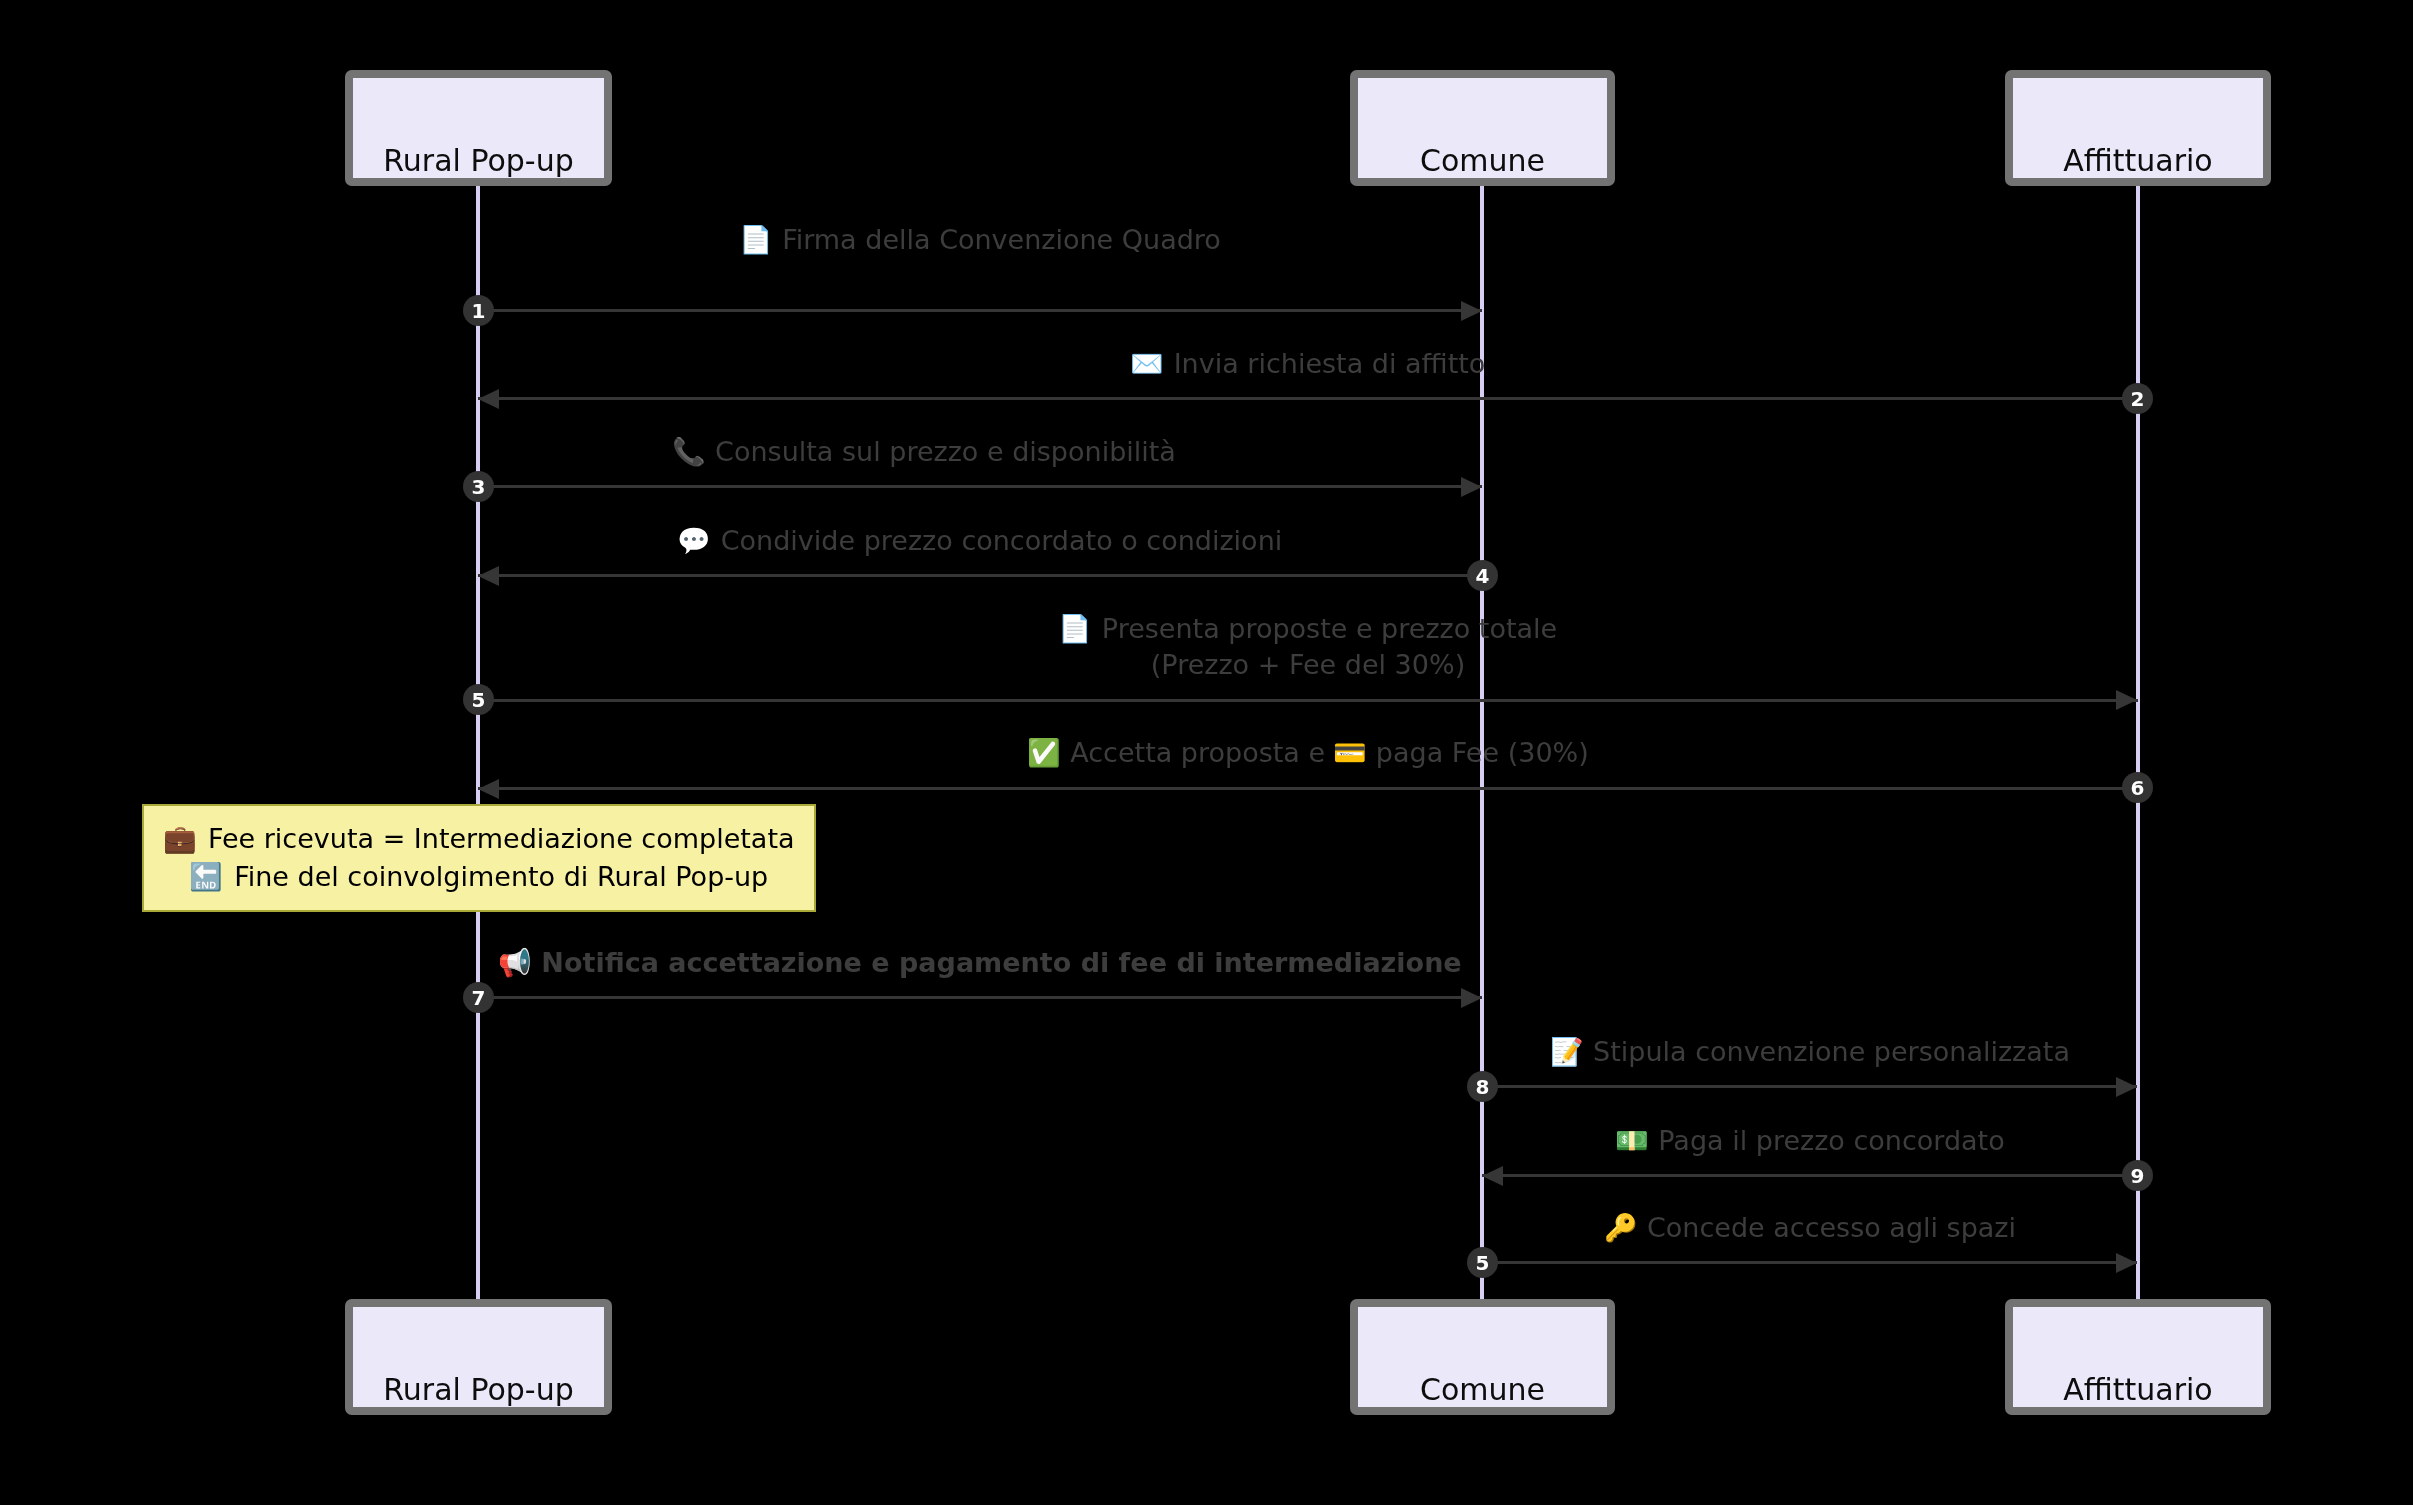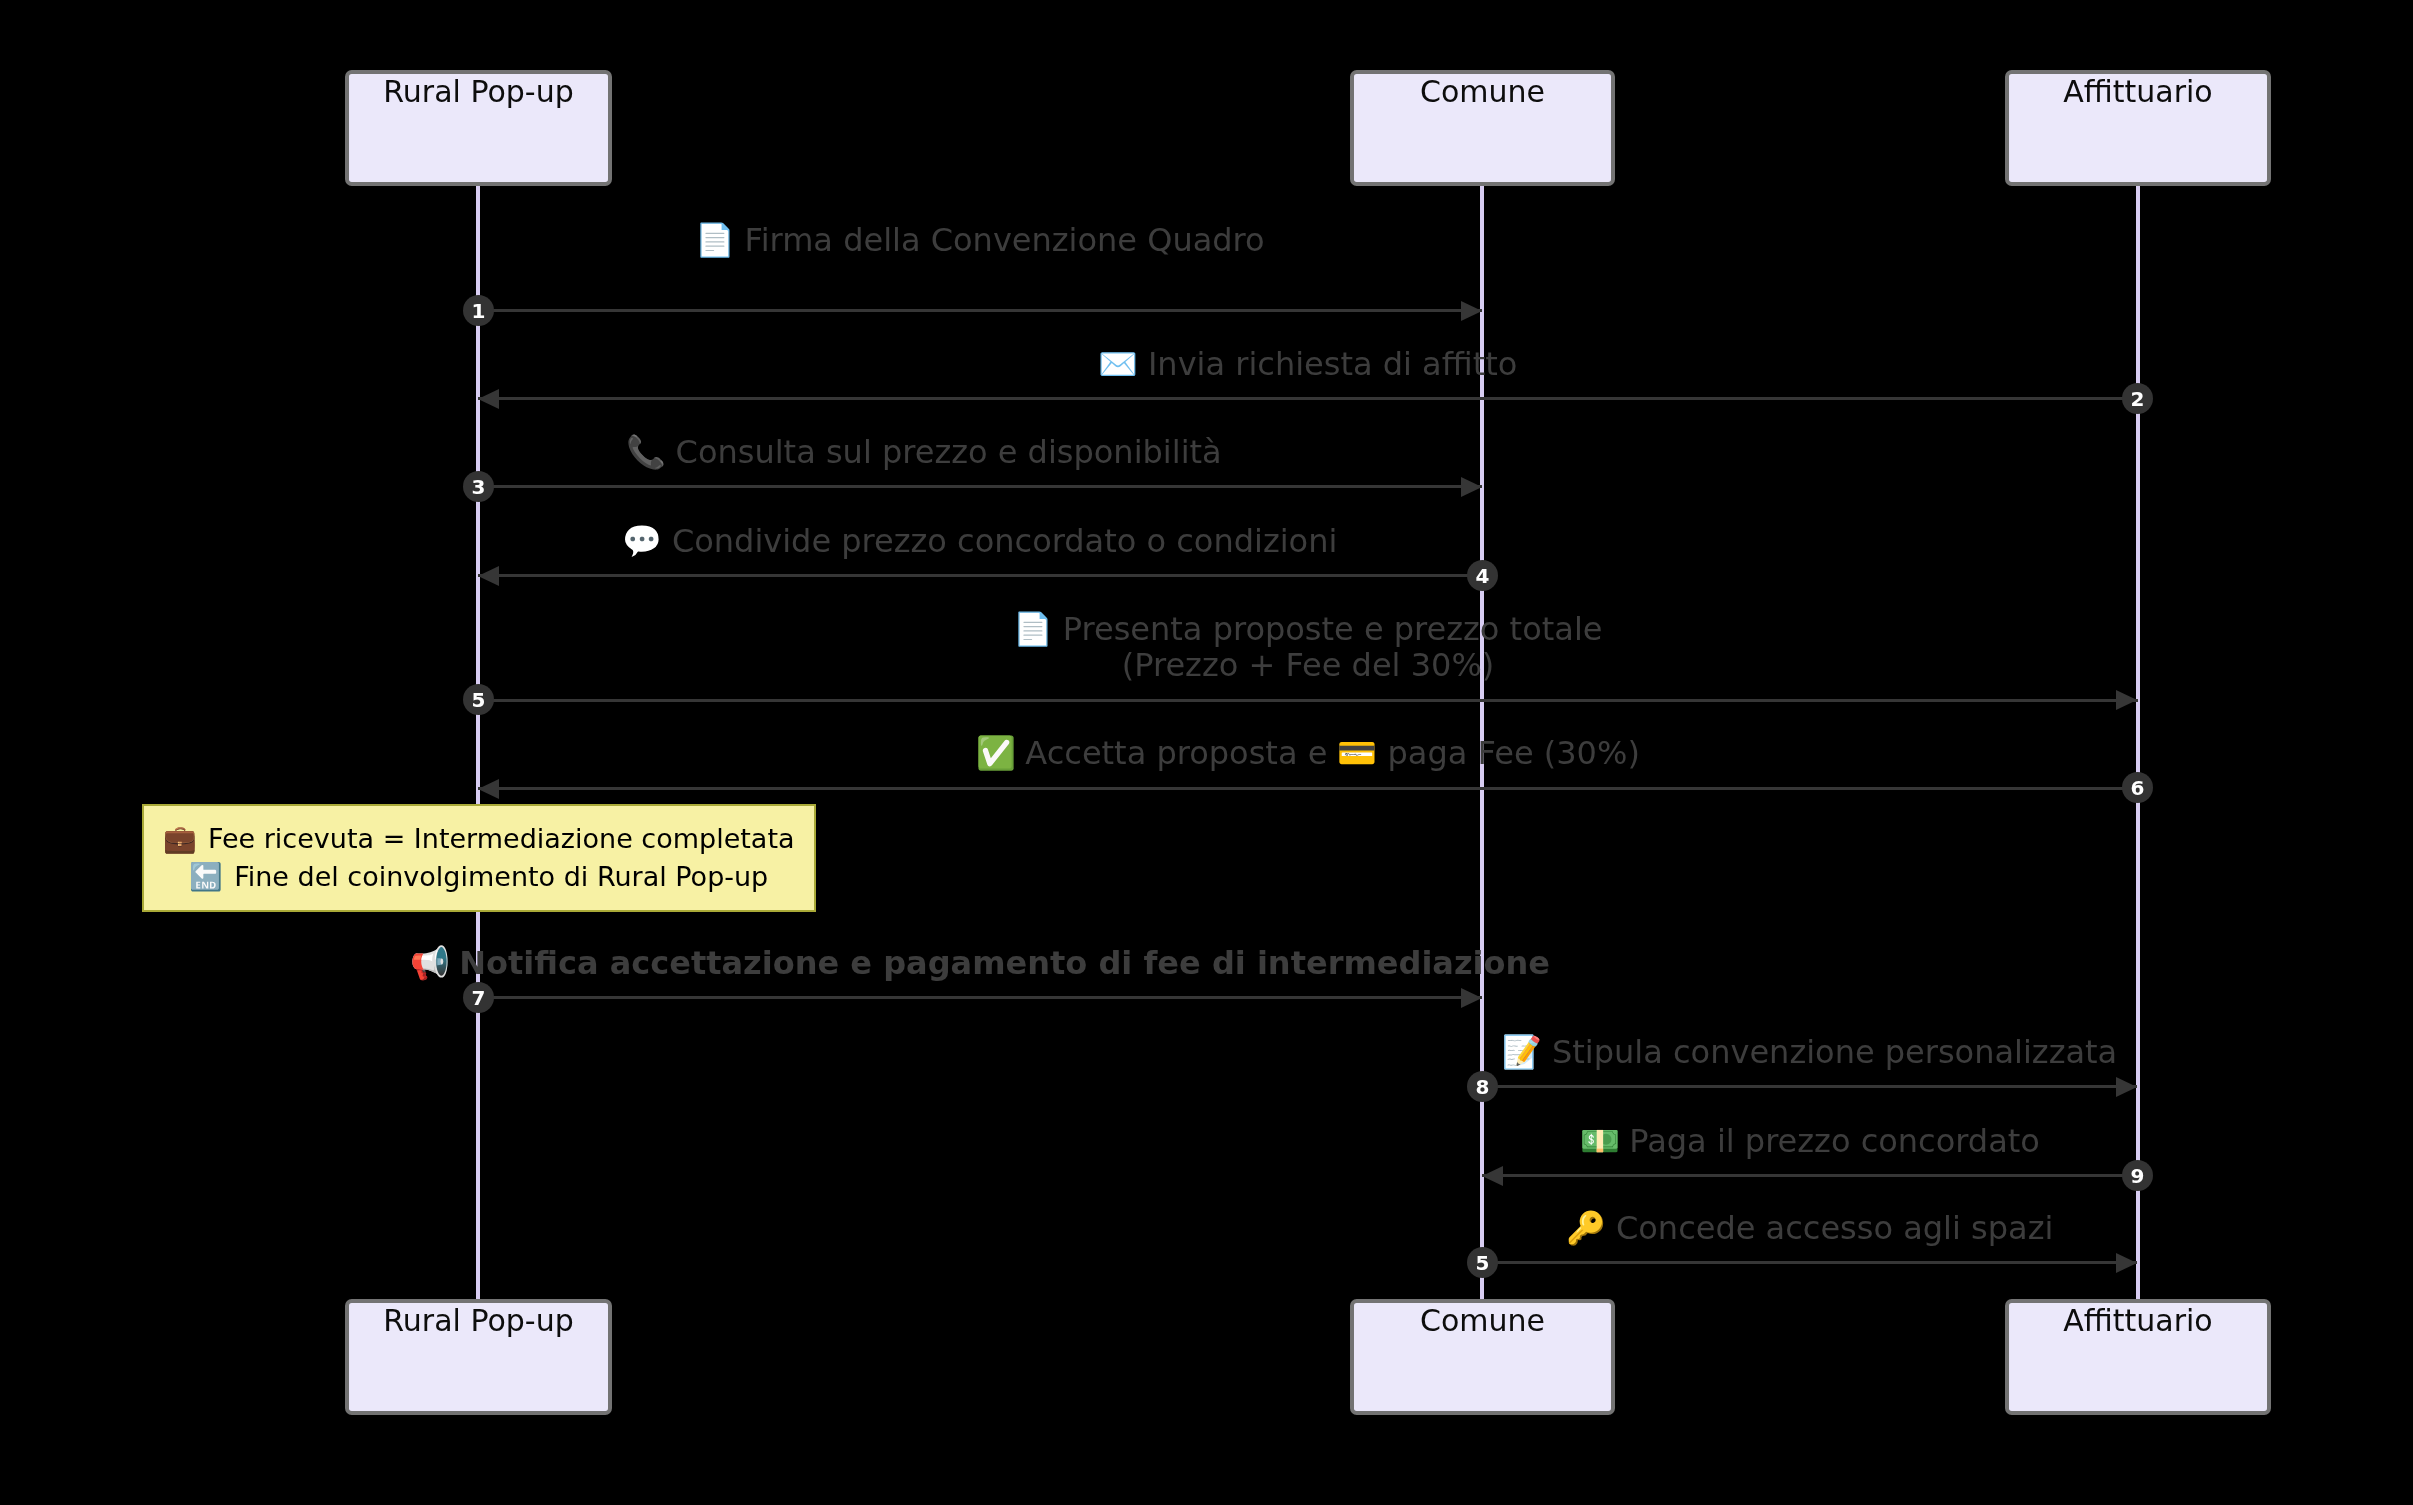--- a/index.html
+++ b/index.html
@@ -15,42 +15,42 @@
   }
   .lifeline {
     position: absolute;
     top: 186px; height: 1113px; width: 4px;
     background: #d8cdf2;
   }
   .actor-box {
     position: absolute;
     height: 116px;
     background: #ebe8fa;
-    border: 4px solid #737373;
+    border: 8px solid #737373;
     border-radius: 6.7px;
     box-sizing: border-box;
-    display: flex; align-items: flex-start; justify-content: center;
+    display: flex; align-items: flex-end; justify-content: center;
     font-size: 30px; color: #0d0d0d;
     white-space: nowrap;
   }
   .msg-line {
     position: absolute; height: 3.4px; background: #363636;
   }
   .arrowhead {
     position: absolute; width: 0; height: 0;
     border-top: 10px solid transparent;
     border-bottom: 10px solid transparent;
   }
   .arrowhead.right { border-left: 21.5px solid #363636; }
   .arrowhead.left  { border-right: 21.5px solid #363636; }
   .msg-text {
     position: absolute;
     transform: translateX(-50%);
     text-align: center;
-    font-size: 32px; line-height: 36px;
+    font-size: 27px; line-height: 36px;
     color: #3d3d3d;
     white-space: nowrap;
   }
   .msg-text .icon { margin-right: 9.4px; }
   .seq-badge {
     position: absolute;
     width: 31px; height: 31px;
     border-radius: 50%;
     background: #333333;
     color: #ffffff;

